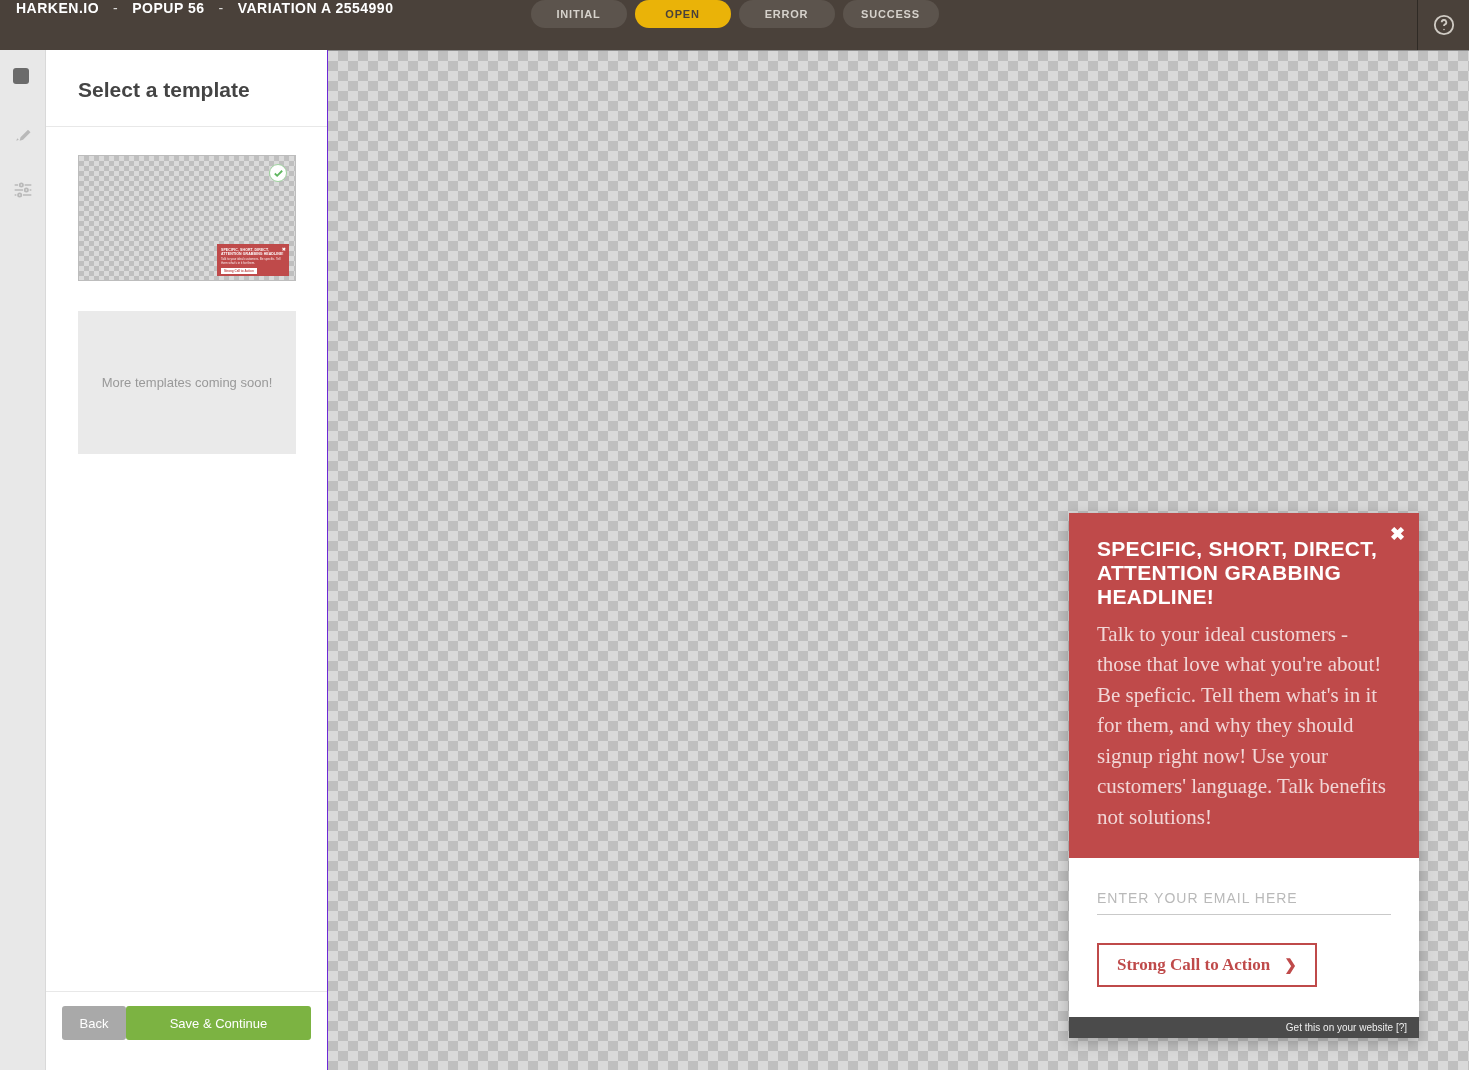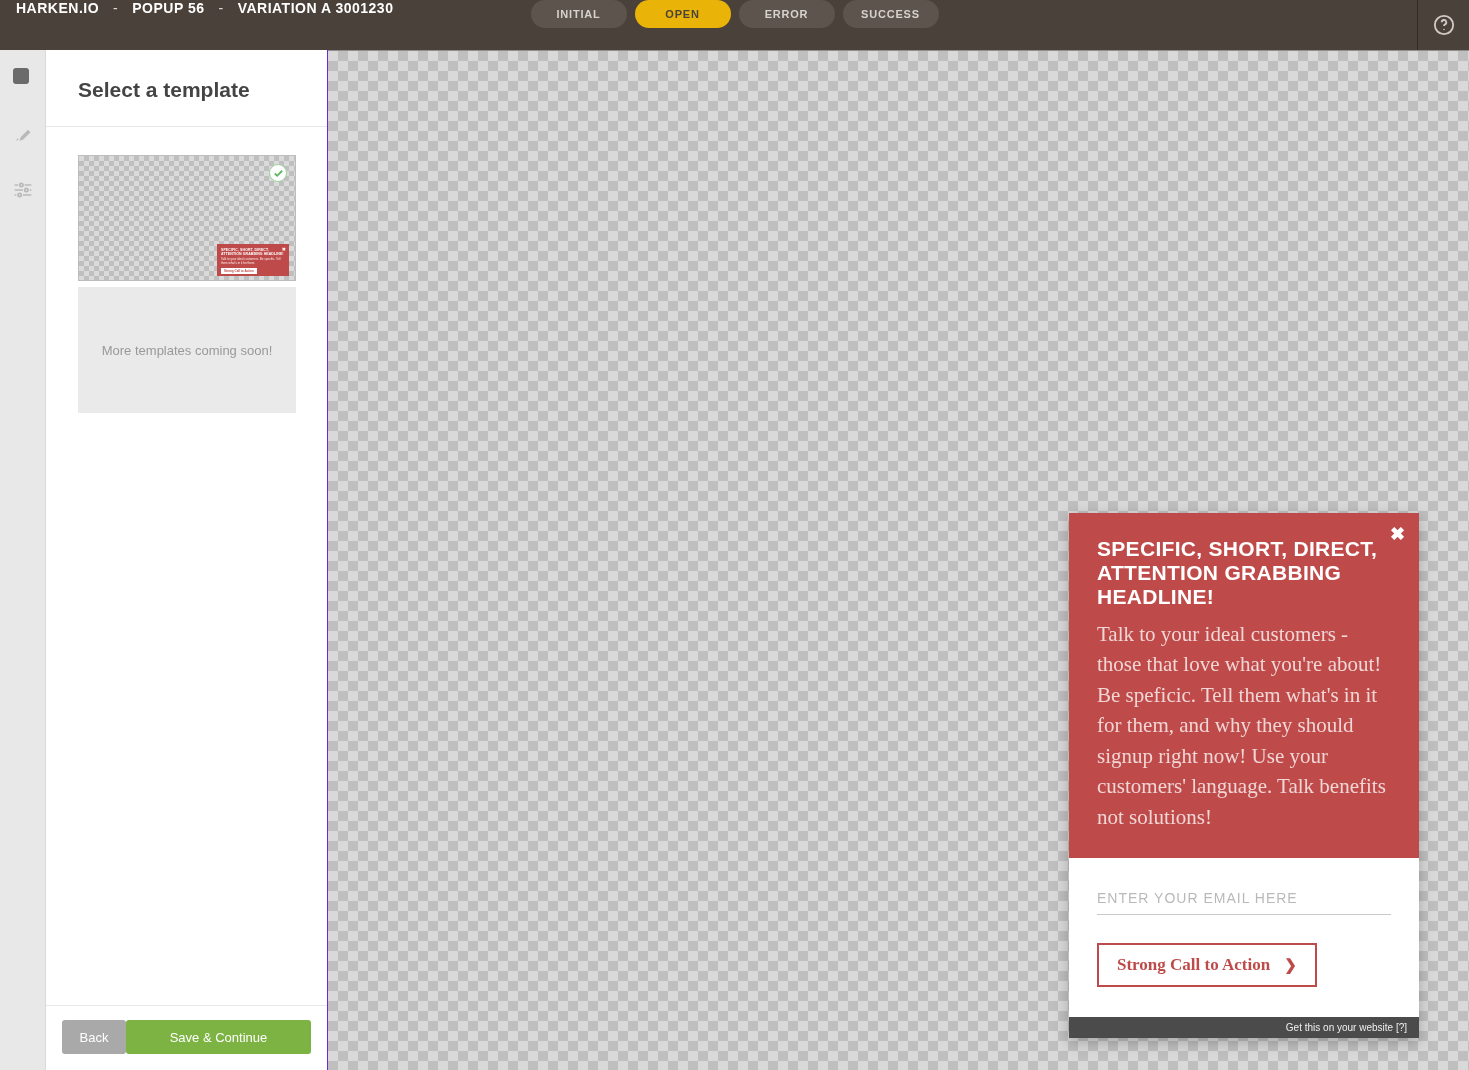--- a/index.html
+++ b/index.html
@@ -154,34 +154,34 @@
     color: #fff;
     font-size: 3.5px;
     padding: 4px 4px 2px;
   }
   .template-preview .tp-close{position:absolute;top:2px;right:3px;font-size:5px;}
   .template-preview .tp-head{font-weight:700;line-height:1.2;margin-bottom:2px;letter-spacing:0.1px;}
   .template-preview .tp-body{font-size:3px;line-height:1.3;opacity:.9;margin-bottom:2px;}
   .template-preview .tp-btn{background:#fff;color:#bf4a4a;font-size:3px;padding:1px 3px;display:inline-block;font-weight:700;}
   
   .coming-soon {
-    margin-top: 6px;
+    margin-top: 30px;
     width: 218px;
-    height: 126px;
+    height: 143px;
     background: #eaeaea;
     color: #999;
     font-size: 13px;
     display: flex;
     align-items: center;
     justify-content: center;
     text-align:center;
   }
   
   .sidebar-footer {
-    padding: 14px 16px 16px;
+    padding: 14px 16px 30px;
     display: flex;
     border-top: 1px solid #e8e8e8;
     background:#fff;
     margin-top:36px;
   }
   .btn {
     border: none;
     border-radius: 3px;
     font-size: 13px;
     font-weight: 500;
@@ -289,21 +289,21 @@
 </style>
 </head>
 <body>
 
 <div class="header">
   <div class="breadcrumb">
     <span>HARKEN.IO</span>
     <span class="sep">-</span>
     <span>POPUP 56</span>
     <span class="sep">-</span>
-    <span>VARIATION A 3001230</span>
+    <span>VARIATION A 2554990</span>
   </div>
 
   <div class="state-tabs">
     <button class="state-tab">INITIAL</button>
     <button class="state-tab active">OPEN</button>
     <button class="state-tab">ERROR</button>
     <button class="state-tab">SUCCESS</button>
   </div>
 
   <div class="help-btn">

